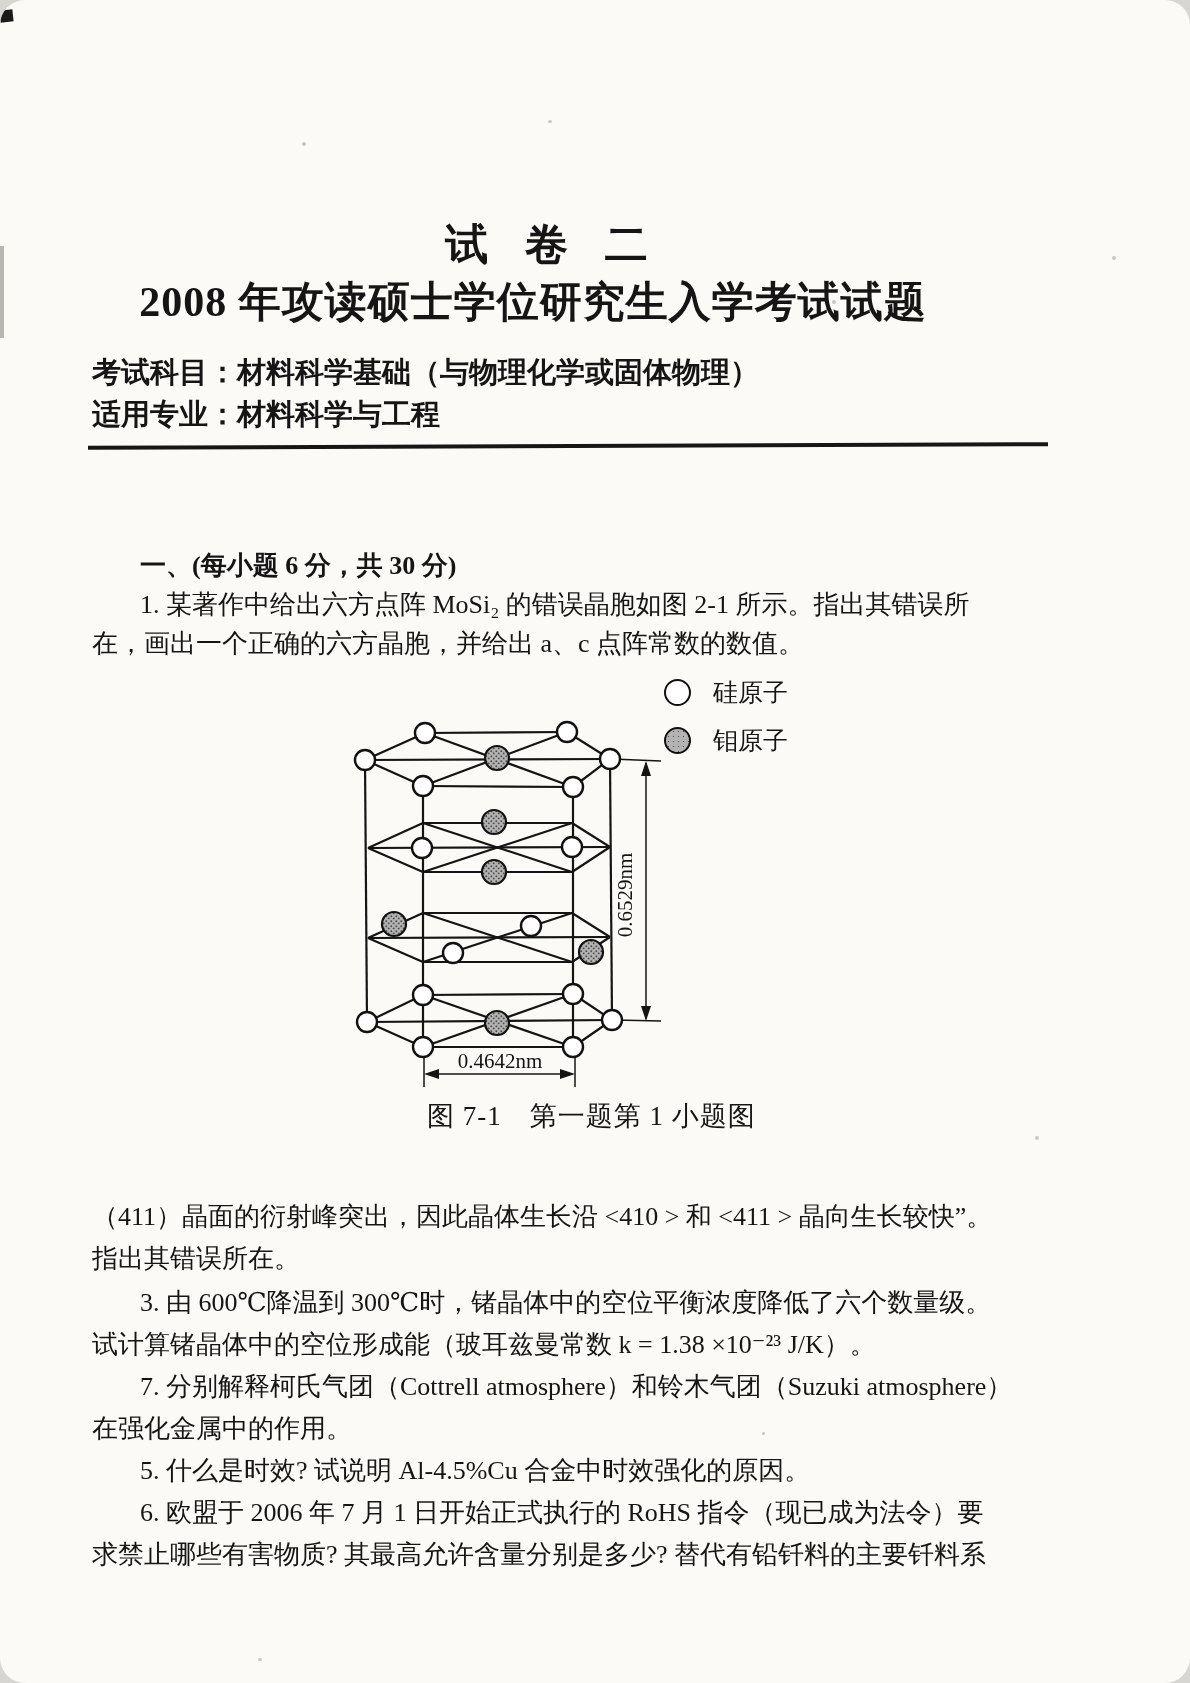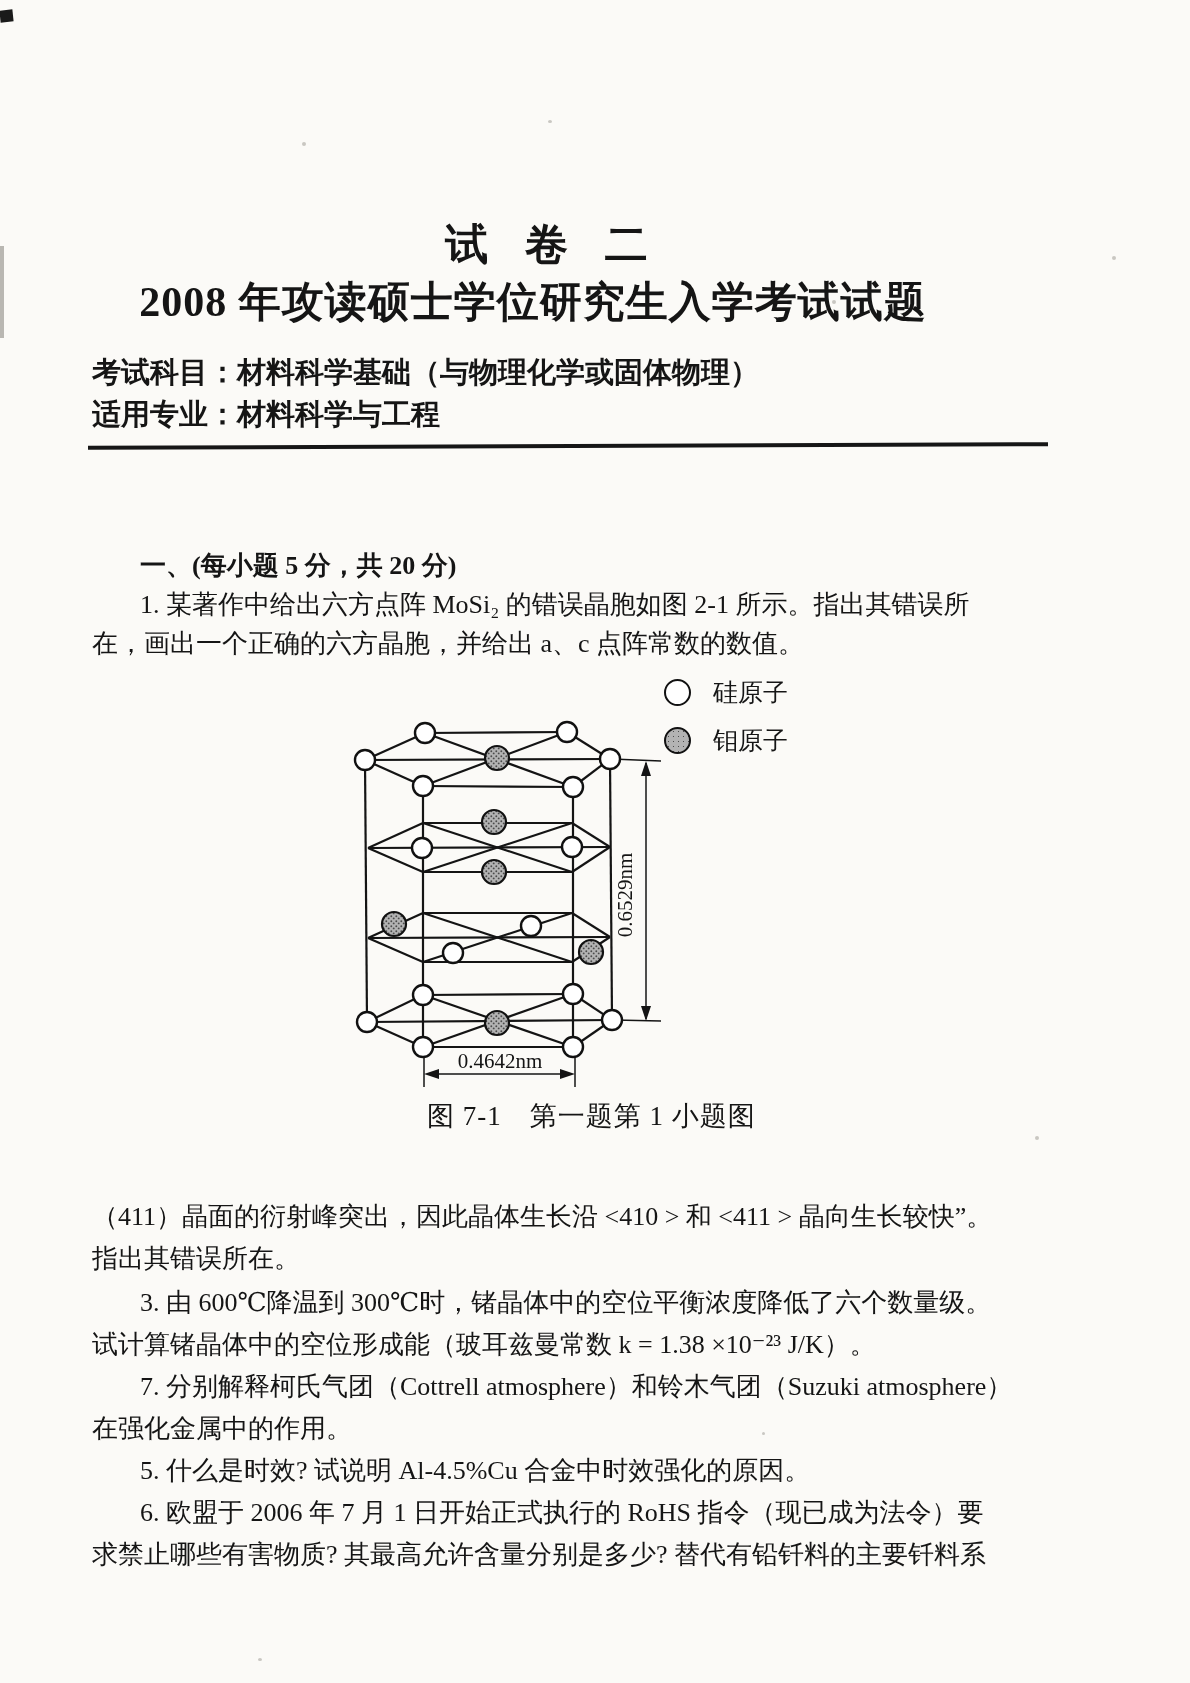--- a/index.html
+++ b/index.html
@@ -1,19 +1,19 @@
 <!DOCTYPE html>
 <html><head>
 <meta charset="utf-8">
 <style>
   html,body { margin:0; padding:0; background:#d8d6d2; }
   .page {
     position:relative; width:1190px; height:1683px; margin:0 auto;
     background:#fbfaf7; overflow:hidden;
-    font-family:"Liberation Serif","DejaVu Serif",serif; color:#151515;
+    font-family:"Liberation Serif","DejaVu Serif",serif; color:#151515;border-radius:25px;
   }
   .abs { position:absolute; }
   .title {
     left:0; top:216px; width:1106px; text-align:center;
     font-size:43px; font-weight:700; letter-spacing:13px;
   }
   .subtitle {
     left:0; top:274px; width:1066px; text-align:center;
     font-size:42px; font-weight:700; letter-spacing:1px;
   }
@@ -69,21 +69,21 @@
 
   <div class="abs meta-line" style="top:353px;">
     <span class="meta-label">考试科目：</span><span class="meta-value">材料科学基础（与物理化学或固体物理）</span>
   </div>
   <div class="abs meta-line" style="top:395px;">
     <span class="meta-label">适用专业：</span><span class="meta-value">材料科学与工程</span>
   </div>
 
   <div class="abs rule"></div>
 
-  <div class="abs bodyline indent" style="top:549px;font-weight:600;">一、(每小题 5 分，共 20 分)</div>
+  <div class="abs bodyline indent" style="top:549px;font-weight:600;">一、(每小题 6 分，共 30 分)</div>
   <div class="abs bodyline indent" style="top:588px;">1. 某著作中给出六方点阵 MoSi₂ 的错误晶胞如图 2-1 所示。指出其错误所</div>
   <div class="abs legend">
     <div class="legend-row">
       <span class="legend-circle"></span>
       <span class="legend-label">硅原子</span>
     </div>
     <div class="legend-row">
       <span class="legend-circle mo"></span>
       <span class="legend-label">钼原子</span>
     </div>

